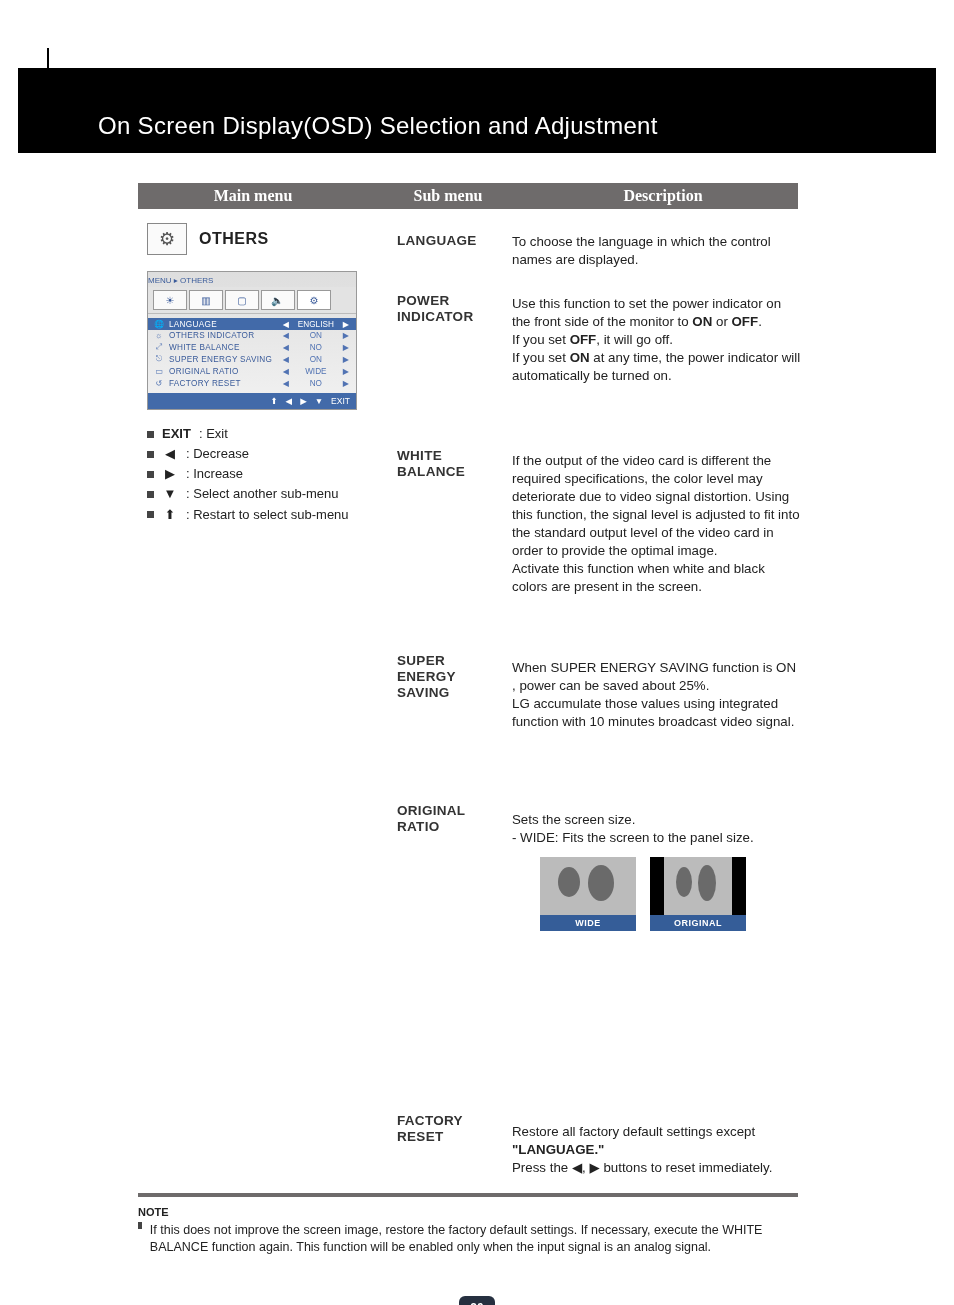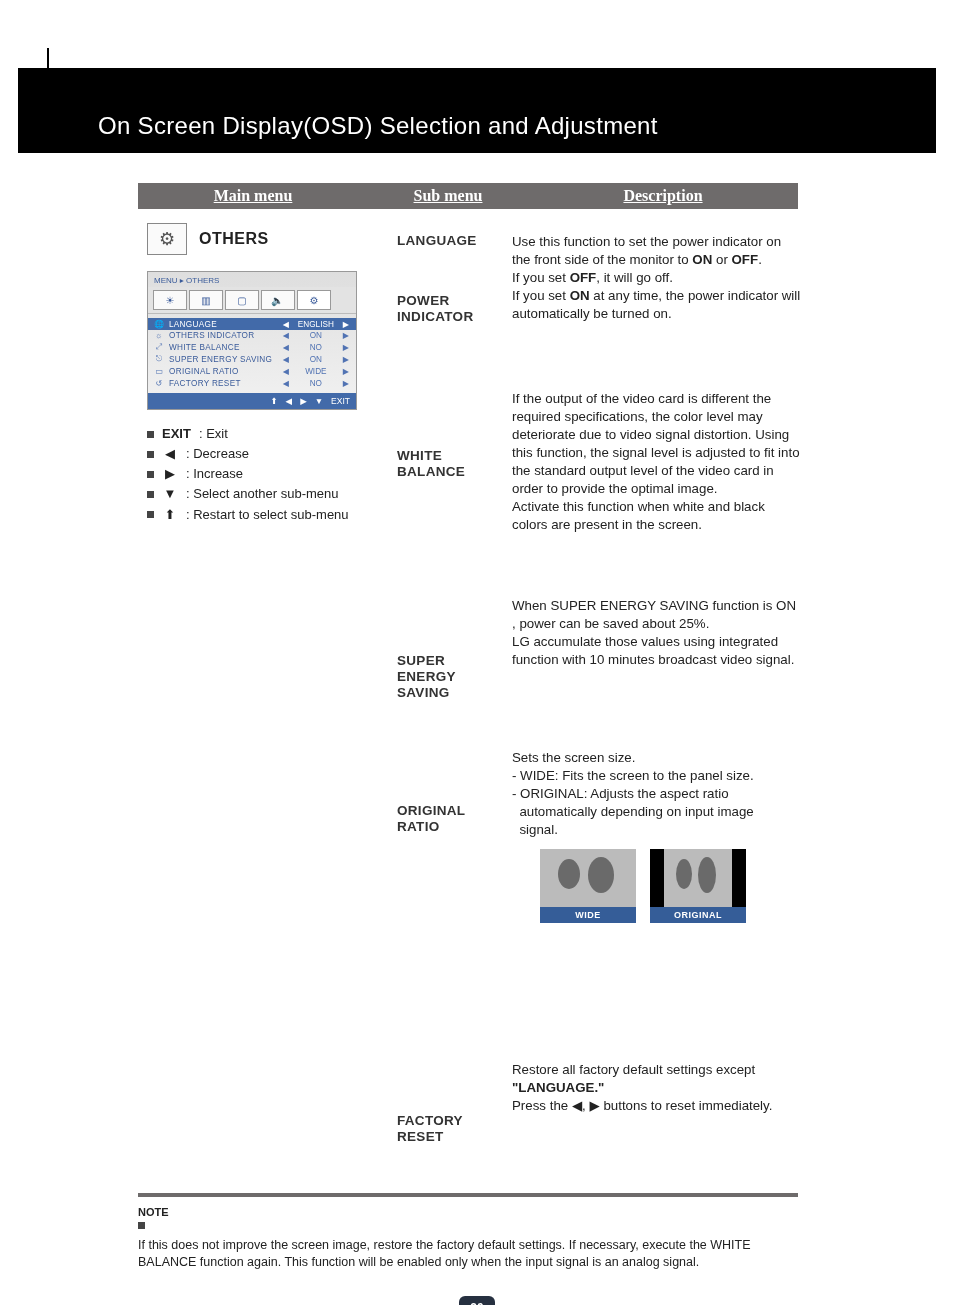--- a/index.html
+++ b/index.html
@@ -1,32 +1,32 @@
 <!DOCTYPE html>
 <html><head>
 <meta charset="utf-8">
 <style>
   * { box-sizing: border-box; margin: 0; padding: 0; }
   body { font-family: Arial, Helvetica, sans-serif; font-size: 13px; color: #222; background: #fff; width: 954px; }
   .page { position: relative; width: 954px; height: 1305px; margin-top: 48px; }
   .left-margin { position: absolute; left: 47px; top: 0; width: 2px; height: 65px; background: #000; }
   .title-bar { position: absolute; left: 18px; top: 20px; width: 918px; height: 85px; background: #000; color: #fff; display: flex; align-items: flex-end; padding: 0 0 13px 80px; font-size: 24px; font-weight: 300; letter-spacing: 0.3px; }
-  .cols-header { position: absolute; left: 138px; top: 135px; width: 660px; display: flex; background: #6e6b6b; color: #fff; font-family: Georgia, 'Times New Roman', serif; font-weight: bold; font-size: 16px; height: 26px; align-items: center; text-decoration: underline; }
+  .cols-header { position: absolute; left: 138px; top: 135px; width: 660px; display: flex; background: #6e6b6b; color: #fff; font-family: Georgia, 'Times New Roman', serif; font-weight: bold; font-size: 16px; height: 26px; align-items: center; }
   .colh1 { width: 230px; text-align: center; }
   .colh2 { width: 160px; text-align: center; }
   .colh3 { flex: 1; text-align: center; }
 
   .main-col { position: absolute; left: 147px; top: 175px; width: 230px; }
   .others-hdr { display: flex; align-items: center; gap: 12px; }
   .gear-box { width: 40px; height: 32px; border: 1px solid #888; display: inline-flex; align-items: center; justify-content: center; background: #fafafa; }
   .gear { font-size: 18px; color: #555; }
   .others-label { font-weight: 900; font-size: 16px; letter-spacing: 0.5px; }
 
   .osd-panel { margin-top: 16px; width: 210px; background: linear-gradient(#dedede,#f2f2f2); border: 1px solid #999; font-size: 8.2px; color: #3a5b9a; }
-  .osd-top { padding: 4px 6px 2px 6px; font-size: 8px; }
+  .osd-top { padding: 4px 6px 2px 0; font-size: 8px; }
   .osd-tabs { display: flex; gap: 0; padding: 3px 5px; border-bottom: 1px solid #bbb; background:#e3e3e3; }
   .osd-tab { width: 34px; height: 20px; border: 1px solid #999; background: #fafafa; display:flex; align-items:center; justify-content:center; margin-right: 2px; font-size:10px; }
   .osd-tab.active { background: #fff; }
   .osd-row { display: flex; align-items: center; padding: 1px 5px; gap: 4px; }
   .osd-row .ico { width: 12px; text-align:center; color:#5173b3; }
   .osd-row .lbl { flex: 1; letter-spacing: 0.3px; }
   .osd-row .arr { color:#5173b3; font-size:8px; padding:0 2px; }
   .osd-row .val { width: 42px; text-align: center; color:#5173b3; }
   .osd-row.hl { background:#426aa9; color:#fff; }
   .osd-row.hl .lbl, .osd-row.hl .val, .osd-row.hl .arr, .osd-row.hl .ico { color:#fff; }
@@ -48,21 +48,21 @@
   .ratio-box { width: 96px; }
   .ratio-thumb { width: 96px; height: 58px; background: #bbb; position:relative; overflow:hidden; }
   .ratio-thumb.orig::before, .ratio-thumb.orig::after { content:""; position:absolute; top:0; bottom:0; width:14px; background:#000; }
   .ratio-thumb.orig::before { left:0; } .ratio-thumb.orig::after { right:0; }
   .ratio-thumb .figblob { position:absolute; background:#6a6a6a; border-radius:50%; }
   .ratio-cap { background:#355d98; color:#fff; font-size:9px; font-weight:bold; text-align:center; padding:2px 0; letter-spacing:0.5px; }
 
   .note-rule { position:absolute; left:138px; top:1145px; width:660px; height:4px; background:#6e6b6b; }
   .note-sec { position:absolute; left:138px; top:1158px; width:660px; font-size:12.5px; }
   .note-hdr { font-weight:900; font-size:11px; margin-bottom:4px; }
-  .note-body { display:flex; gap:8px; line-height:1.35;flex-direction:column; }
+  .note-body { display:flex; gap:8px; line-height:1.35; }
 
   .page-num { position:absolute; left: 459px; top: 1248px; width: 36px; height: 24px; background:#263040; color:#fff; border-radius: 6px; display:flex; align-items:center; justify-content:center; font-size:12px; font-weight:bold; }
 
   b { font-weight: 900; }
 </style>
 </head>
 <body>
 
 <div class="page">
   <div class="left-margin"></div>
@@ -179,37 +179,37 @@
   <div class="sub-col">
     <div class="sub-block" style="height:50px">LANGUAGE</div>
     <div class="sub-block" style="height:145px">POWER<br>INDICATOR</div>
     <div class="sub-block" style="height:195px">WHITE<br>BALANCE</div>
     <div class="sub-block" style="height:140px">SUPER<br>ENERGY<br>SAVING</div>
     <div class="sub-block" style="height:300px">ORIGINAL<br>RATIO</div>
     <div class="sub-block">FACTORY<br>RESET</div>
   </div>
 
   <div class="desc-col">
+    <div class="desc-block" style="height:50px">To choose the language in which the control names are displayed.</div>
 
     <div class="desc-block" style="height:145px">
       <span>Use this function to set the power indicator on the front side of the monitor to </span><b>ON</b><span> or </span><b>OFF</b><span>.</span><br>
       <span>If you set </span><b>OFF</b><span>, it will go off.</span><br>
       <span>If you set </span><b>ON</b><span> at any time, the power indicator will automatically be turned on.</span>
     </div>
 
     <div class="desc-block" style="height:195px; white-space:pre-line">If the output of the video card is different the required specifications, the color level may deteriorate due to video signal distortion. Using this function, the signal level is adjusted to fit into the standard output level of the video card in order to provide the optimal image.
 Activate this function when white and black colors are present in the screen.</div>
 
     <div class="desc-block" style="height:140px; white-space:pre-line">When SUPER ENERGY SAVING function is ON , power can be saved about 25%.
 LG accumulate those values using integrated function with 10 minutes broadcast video signal.</div>
 
     <div class="desc-block" style="height:300px">
       <div>Sets the screen size.</div>
       <div>- WIDE: Fits the screen to the panel  size.</div>
-      <div style="padding-left:0">- ORIGINAL: Adjusts the aspect ratio<br>&nbsp;&nbsp;automatically depending on input image<br>&nbsp;&nbsp;signal.</div>
       <div class="ratio-imgs">
         <div class="ratio-box">
           <div class="ratio-thumb">
             <div class="figblob" style="left:18px;top:10px;width:22px;height:30px"></div>
             <div class="figblob" style="left:48px;top:8px;width:26px;height:36px"></div>
           </div>
           <div class="ratio-cap">WIDE</div>
         </div>
         <div class="ratio-box">
           <div class="ratio-thumb orig">

